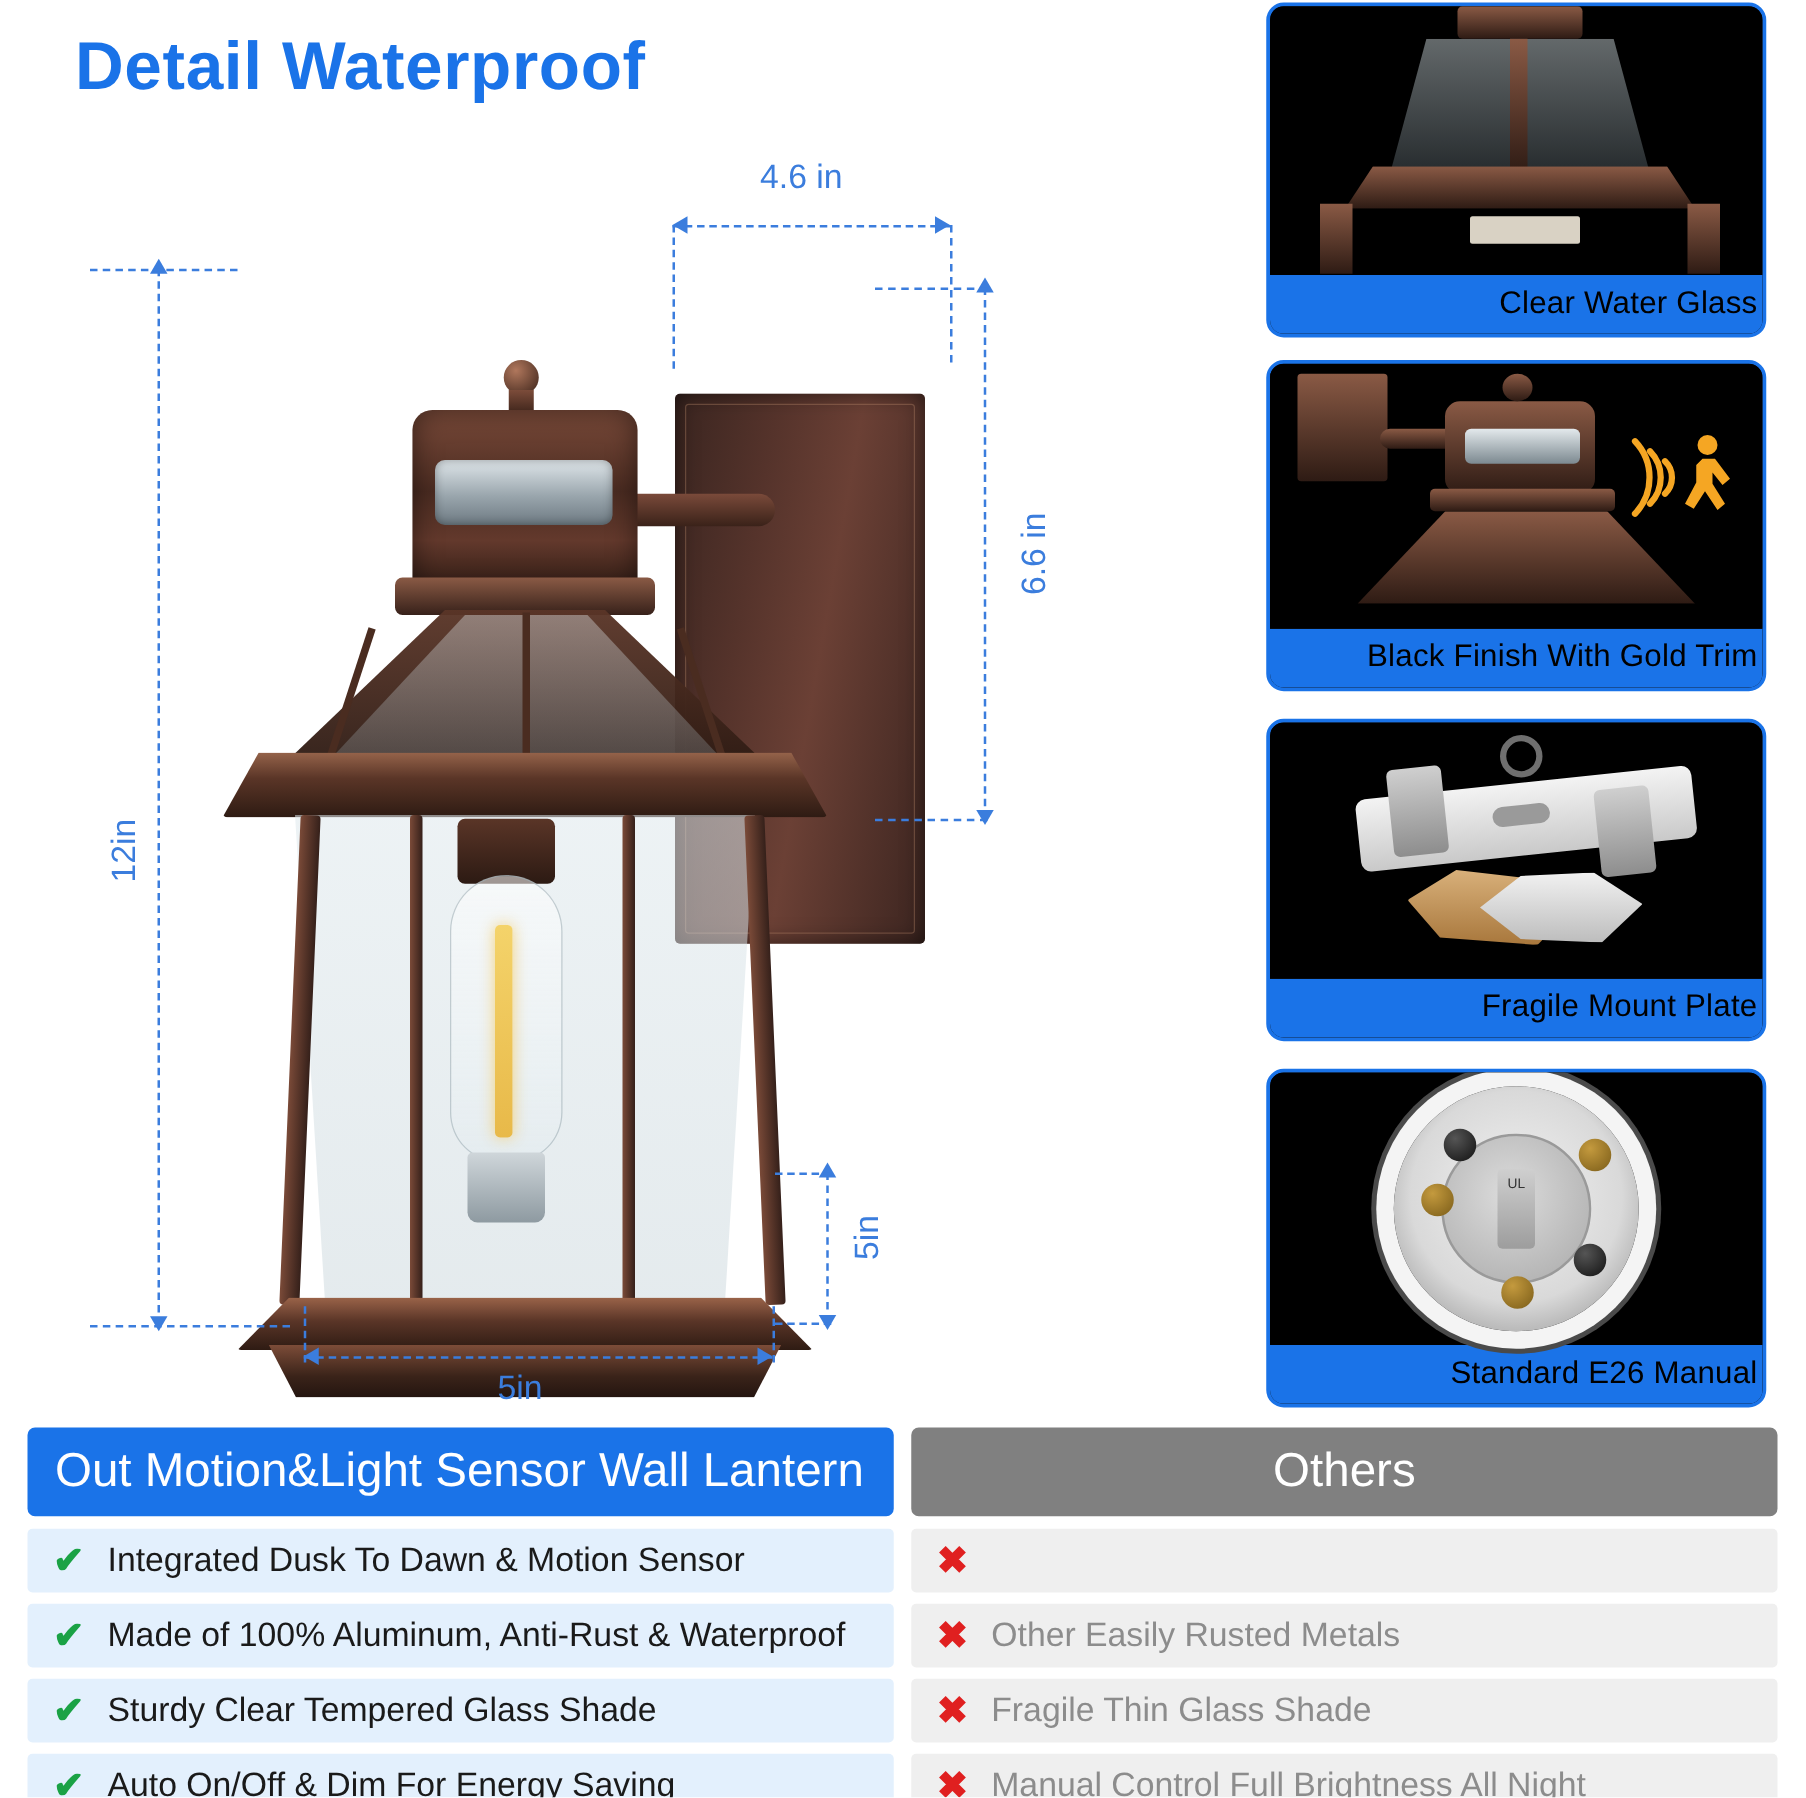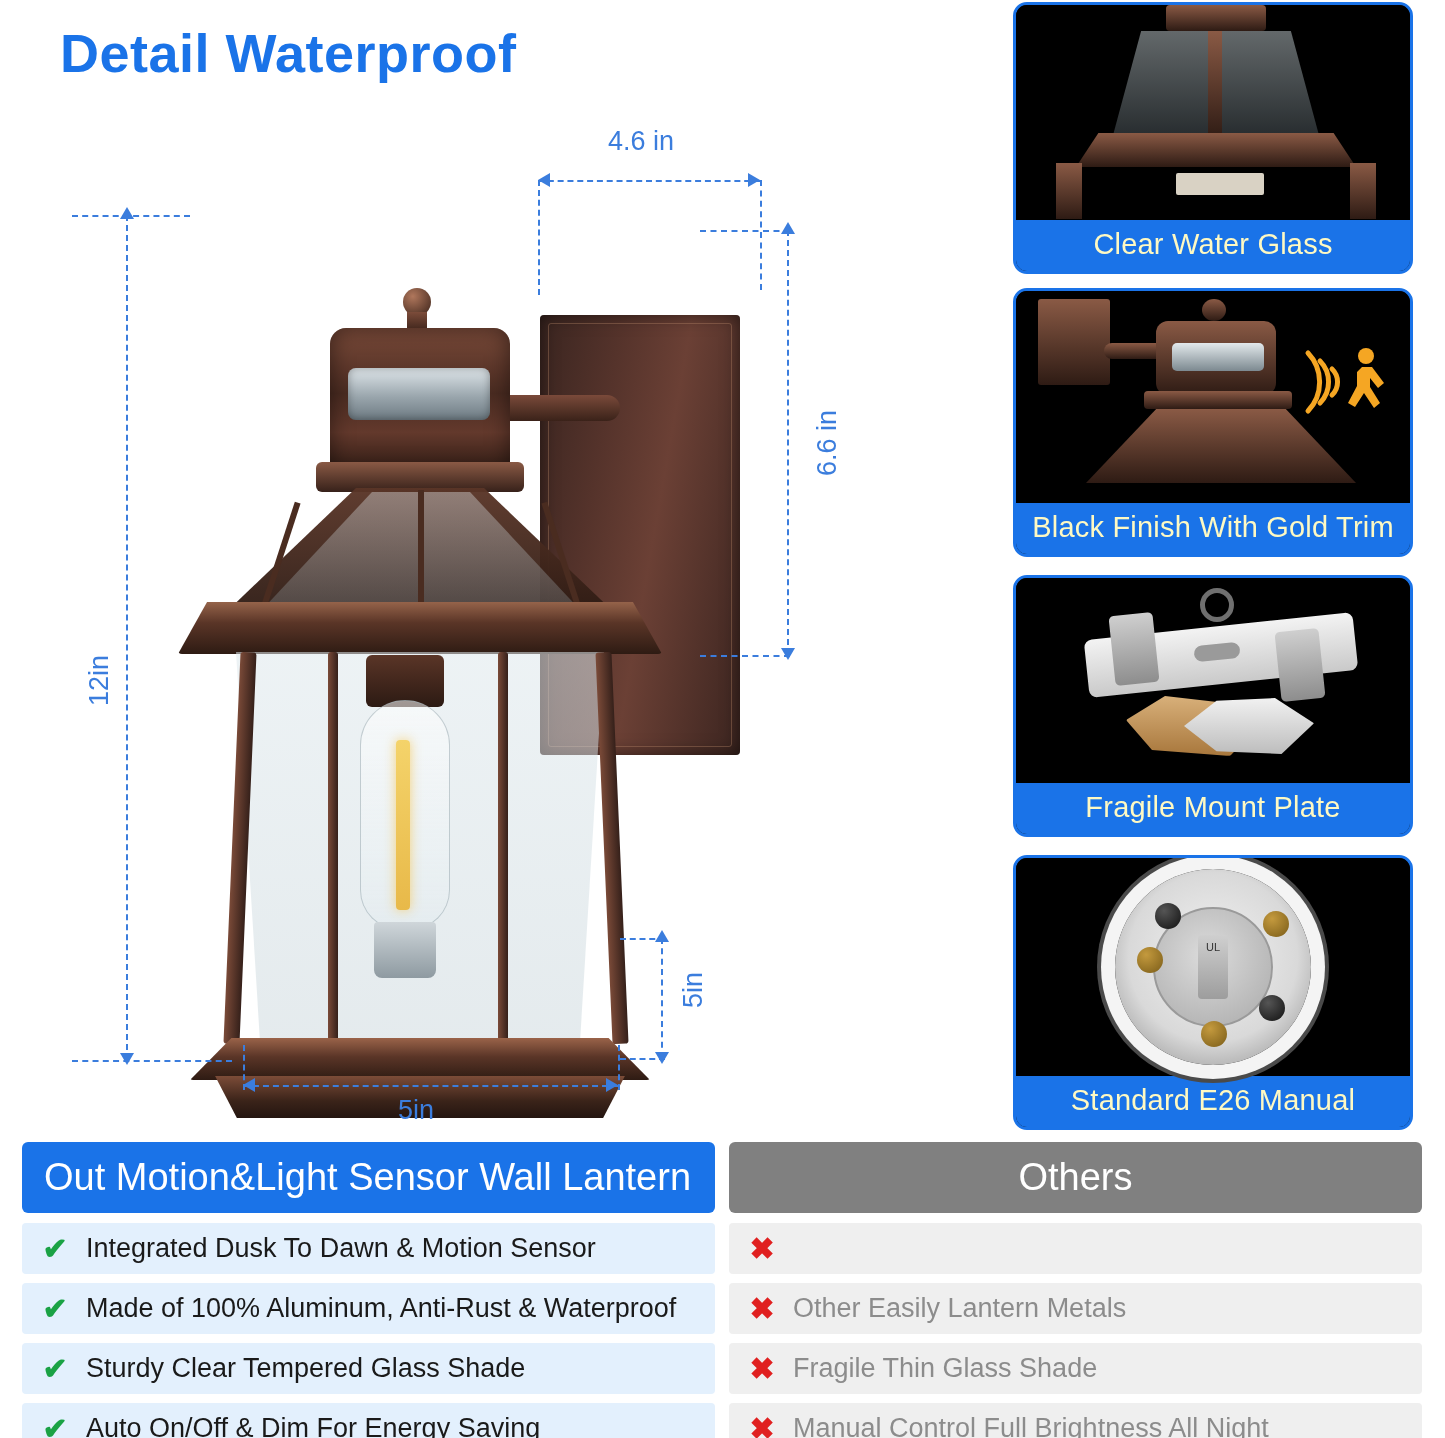--- a/index.html
+++ b/index.html
@@ -199,23 +199,23 @@
     overflow:hidden;
     background:#111;
   }
   .card .photo {
     width:100%;
     position:relative;
     background:#000;
   }
   .card .caption {
     background:#1a73e8;
-    color:#fef9c3;
-    text-align:center;
-    font-size:29px;
+    color:#000000;
+    text-align:right;
+    font-size:25px;
     padding:8px 4px 10px;
     letter-spacing:.2px;
   }
 
   
   .p1 { height:215px; background: radial-gradient(ellipse at 50% 40%, #6a5048 0%, #1d1613 75%, #0b0908 100%); }
   .p2 { height:212px; background: radial-gradient(ellipse at 45% 45%, #6b5149 0%, #1c1512 78%, #090807 100%); }
   .p3 { height:205px; background: radial-gradient(ellipse at 50% 45%, #5c5a57 0%, #1a1816 80%, #0a0a09 100%); }
   .p4 { height:218px; background: radial-gradient(ellipse at 50% 50%, #e9e9e9 0%, #2a2a2a 62%, #000 100%); }
 
@@ -442,21 +442,21 @@
         </div>
       </div>
 
       <div class="cmp-row">
         <div class="cmp-cell ours">
           <span class="mark check">✔</span>
           <span>Made of 100% Aluminum, Anti-Rust &amp; Waterproof</span>
         </div>
         <div class="cmp-cell others">
           <span class="mark cross">✖</span>
-          <span>Other Easily Lantern Metals</span>
+          <span>Other Easily Rusted Metals</span>
         </div>
       </div>
 
       <div class="cmp-row">
         <div class="cmp-cell ours">
           <span class="mark check">✔</span>
           <span>Sturdy Clear Tempered Glass Shade</span>
         </div>
         <div class="cmp-cell others">
           <span class="mark cross">✖</span>

